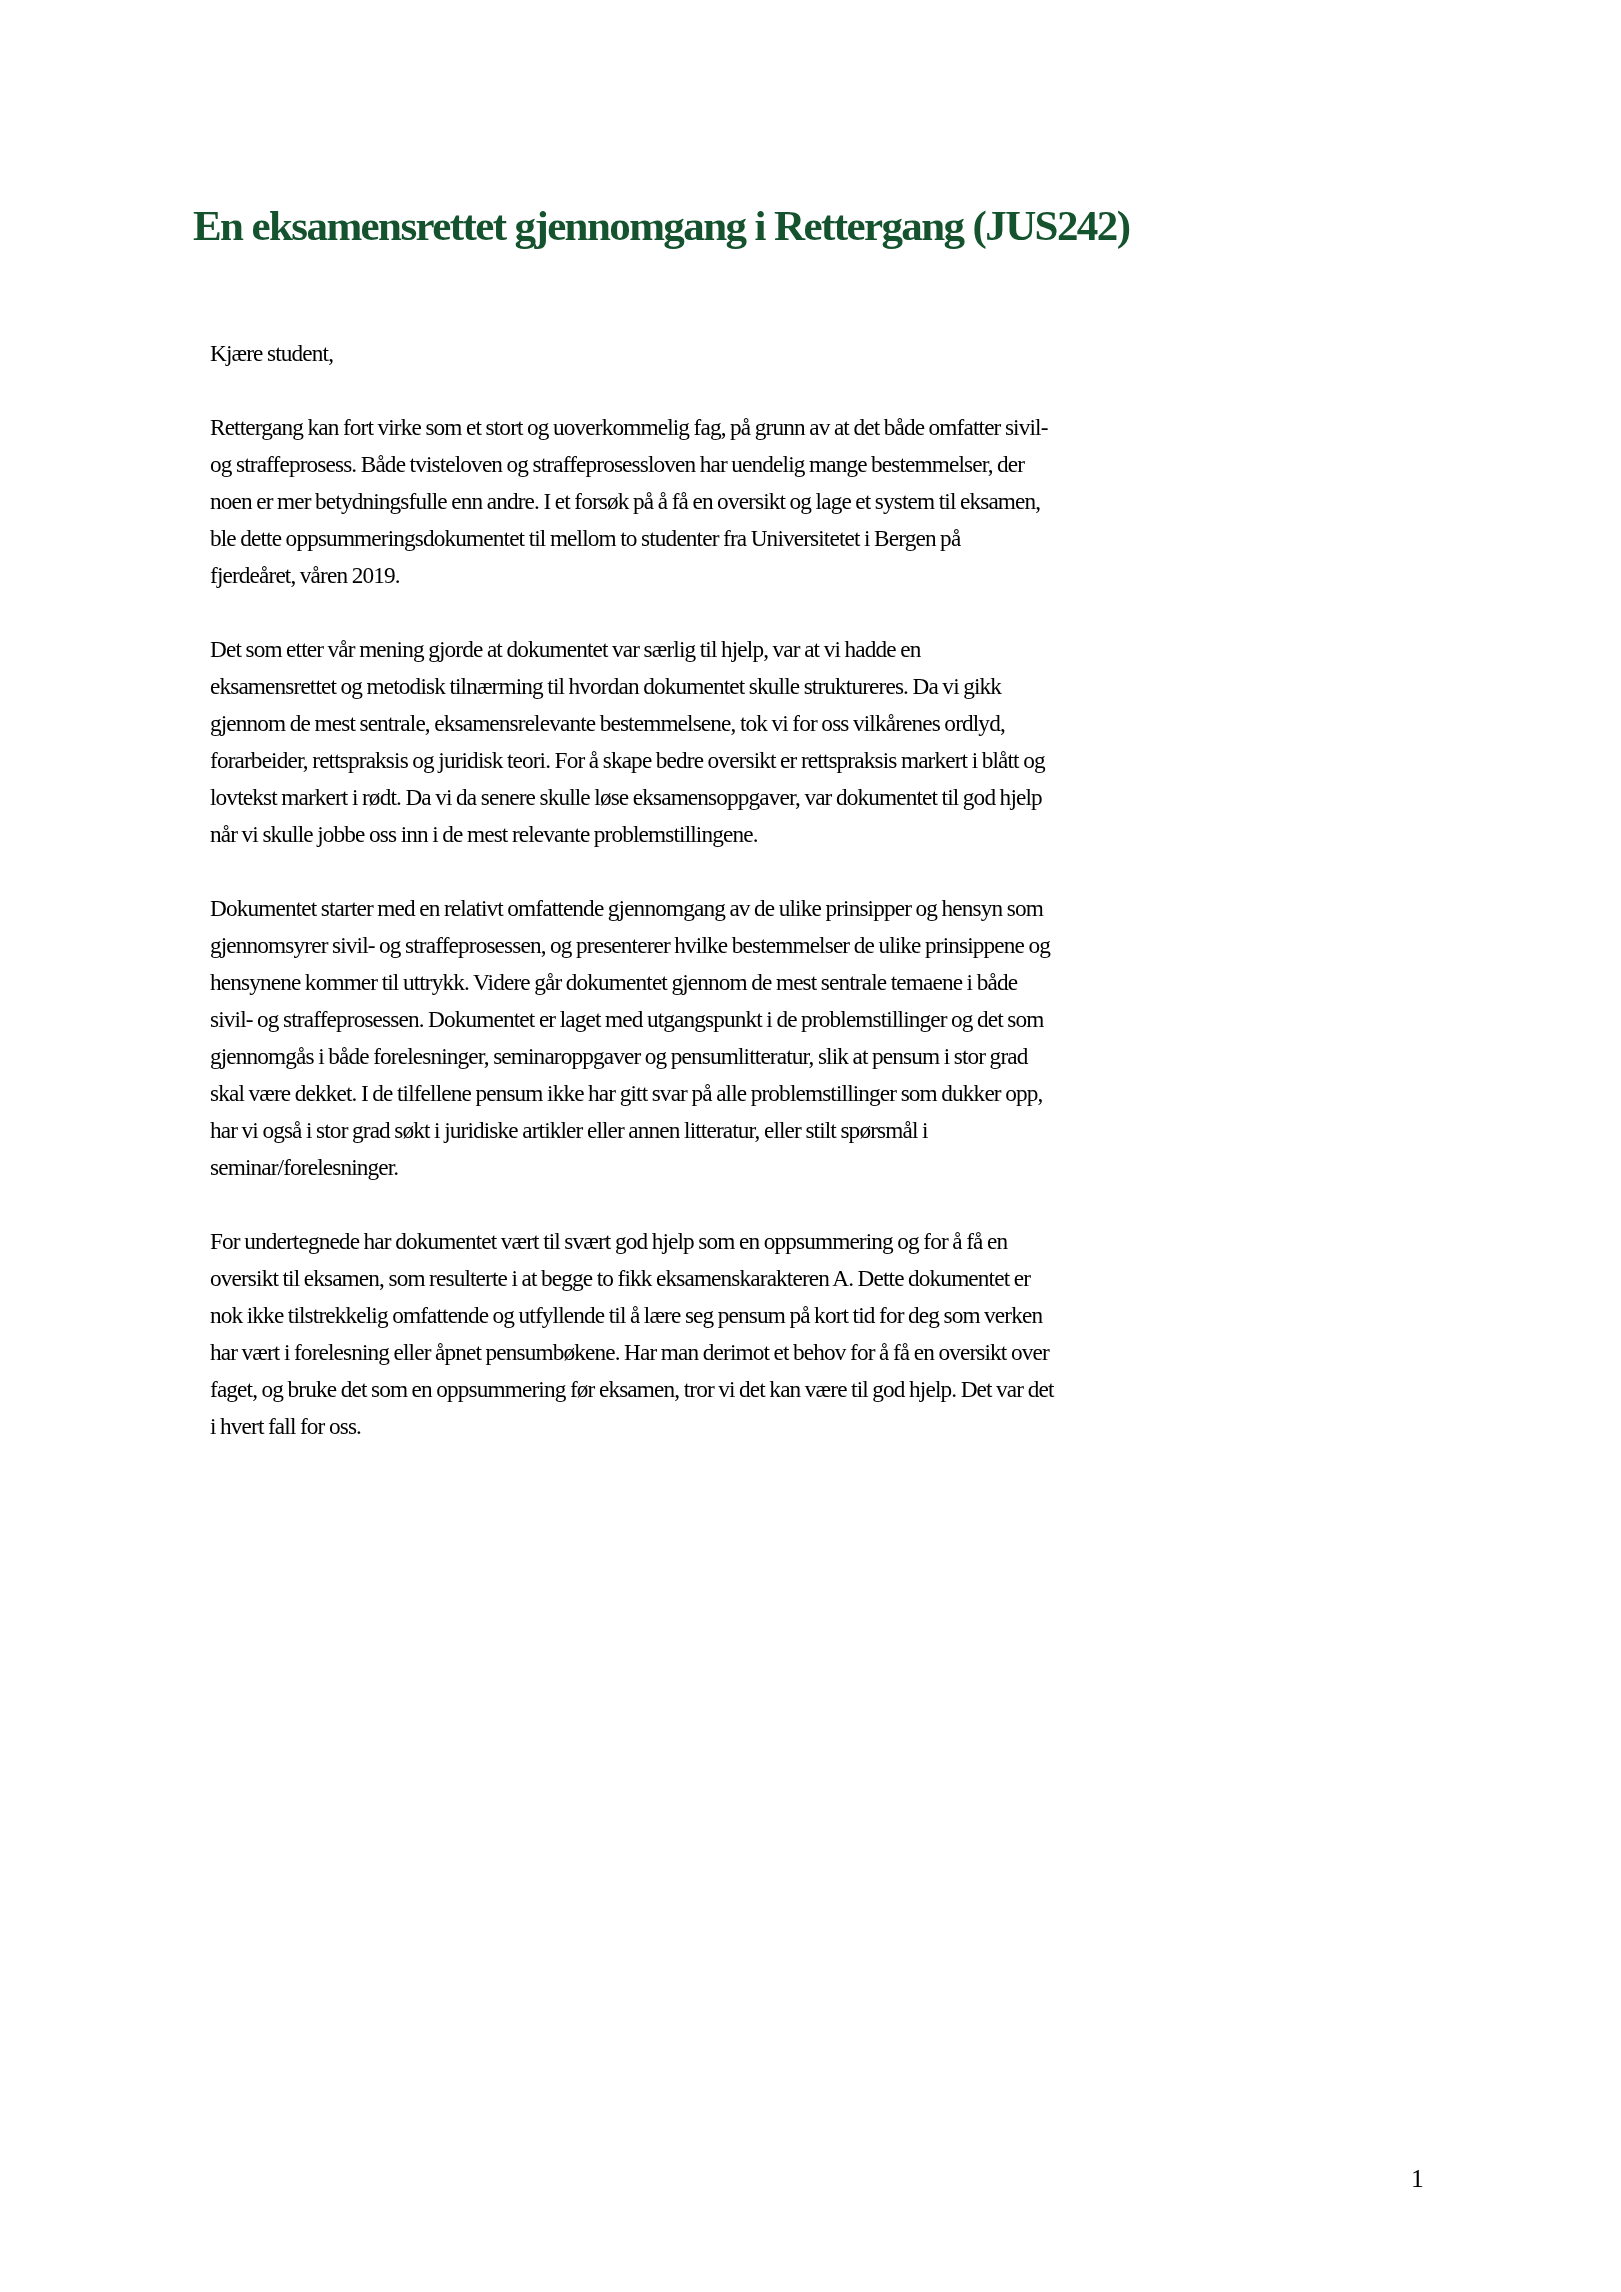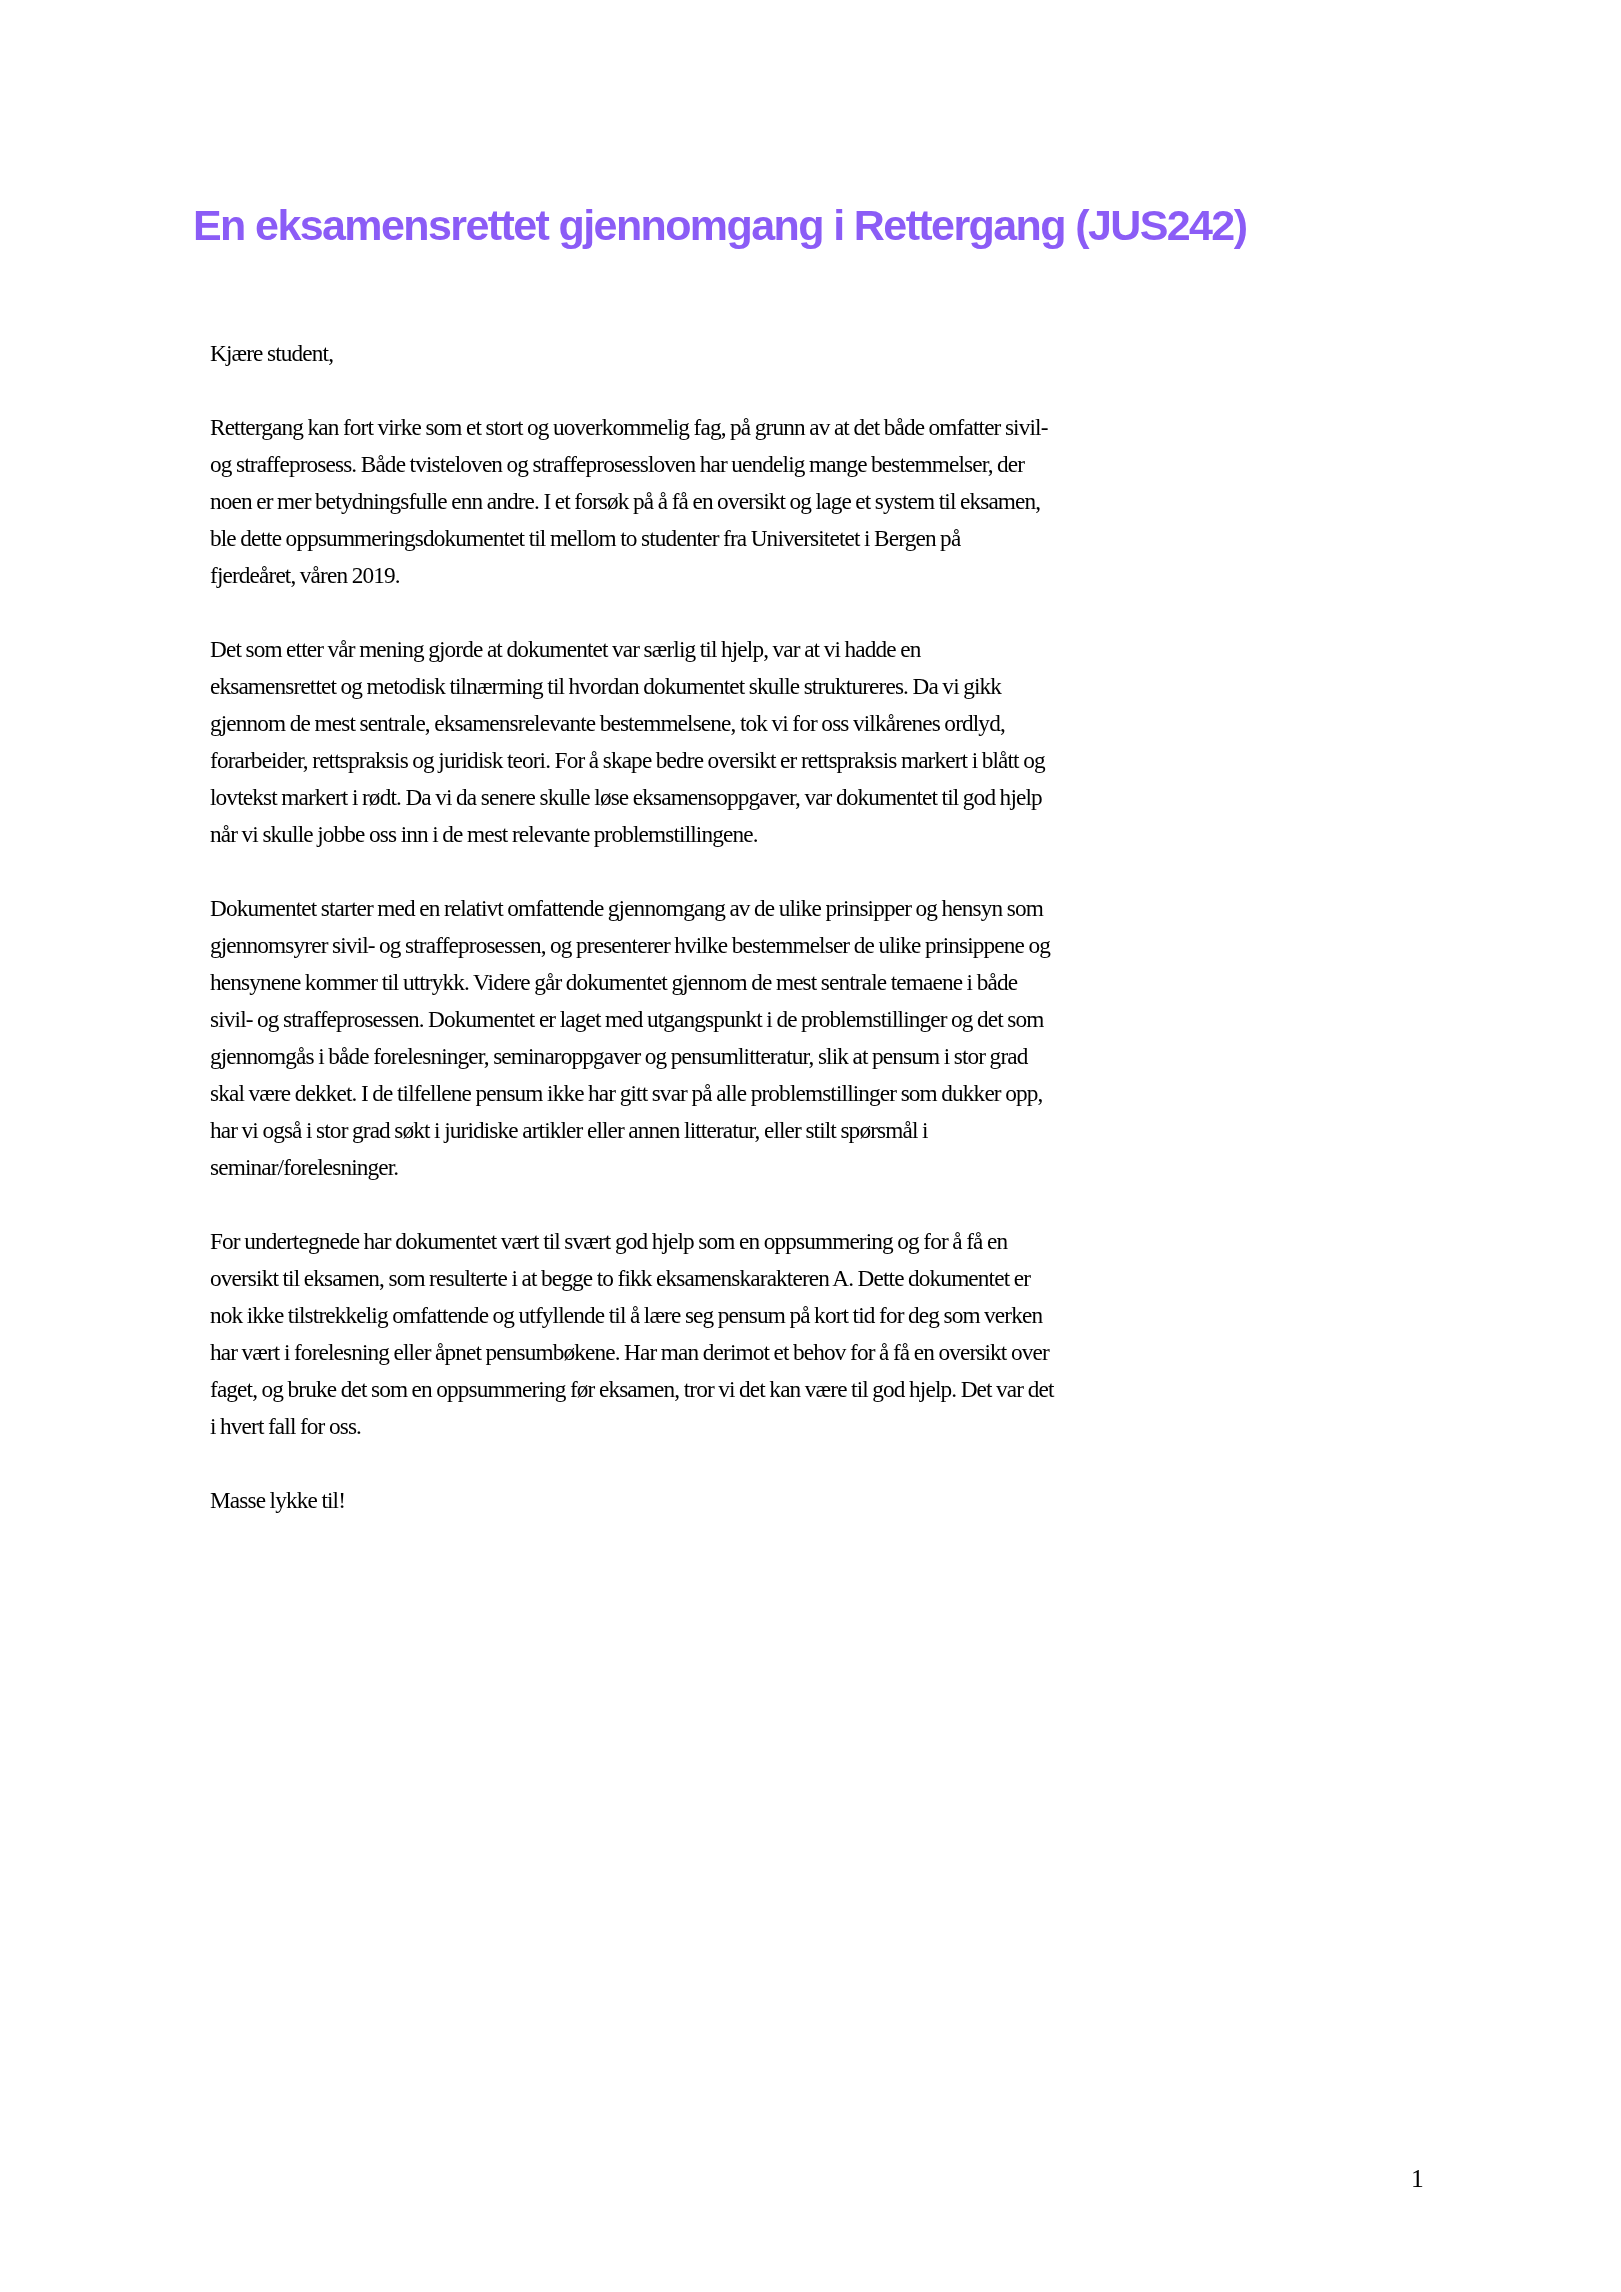--- a/index.html
+++ b/index.html
@@ -19,27 +19,27 @@
       position: absolute;
       left: 0; top: 0;
       width: 1621px; height: 2293px;
       background: #ffffff;
     }
     .title {
       position: absolute;
       left: 193px;
       top: 196px;
       margin: 0;
-      font-family: Liberation Sans, sans-serif;
+      font-family: Liberation Serif, serif;
       font-weight: bold;
       font-size: 43px;
       line-height: 59px;
       letter-spacing: -1.6px;
       white-space: nowrap;
-      color: #8b5cf6;
+      color: #14532d;
     }
     .body-text {
       position: absolute;
       left: 194px;
       top: 335px;
       width: 1255px;
     }
     .para {
       margin: 0 0 37px 16px;
       font-family: Liberation Serif, serif;
@@ -108,22 +108,19 @@
 
     <p class="para">
       <span class="line" style="transform: scaleX(0.97); display: block;">For undertegnede har dokumentet vært til svært god hjelp som en oppsummering og for å få en</span>
       <span class="line" style="transform: scaleX(0.97); display: block;">oversikt til eksamen, som resulterte i at begge to fikk eksamenskarakteren A. Dette dokumentet er</span>
       <span class="line" style="transform: scaleX(0.97); display: block;">nok ikke tilstrekkelig omfattende og utfyllende til å lære seg pensum på kort tid for deg som verken</span>
       <span class="line" style="transform: scaleX(0.97); display: block;">har vært i forelesning eller åpnet pensumbøkene. Har man derimot et behov for å få en oversikt over</span>
       <span class="line" style="transform: scaleX(0.97); display: block;">faget, og bruke det som en oppsummering før eksamen, tror vi det kan være til god hjelp. Det var det</span>
       <span class="line" style="transform: scaleX(0.97); display: block;">i hvert fall for oss.</span>
     </p>
 
-    <p class="para">
-      <span class="line" style="transform: scaleX(0.97); display: block;">Masse lykke til!</span>
-    </p>
 
   </div>
 
   <div class="page-number">1</div>
 
 </div>
 
 
 </body></html>

